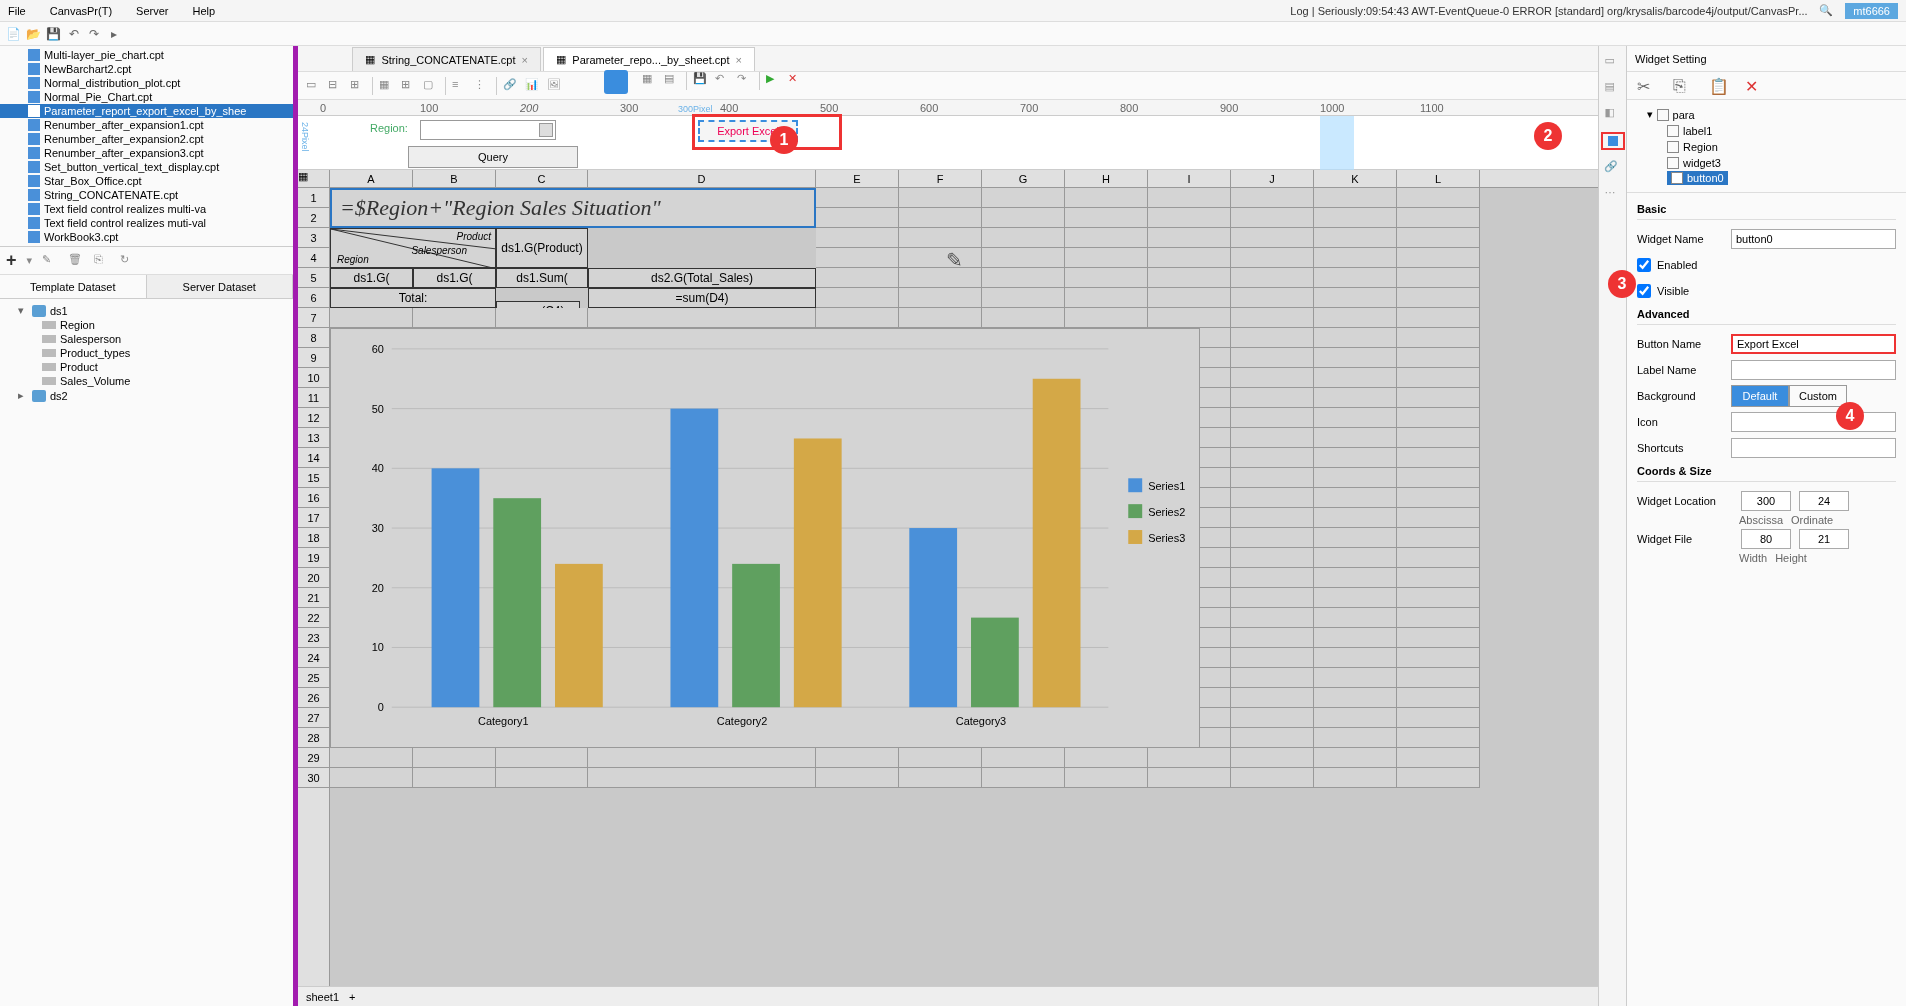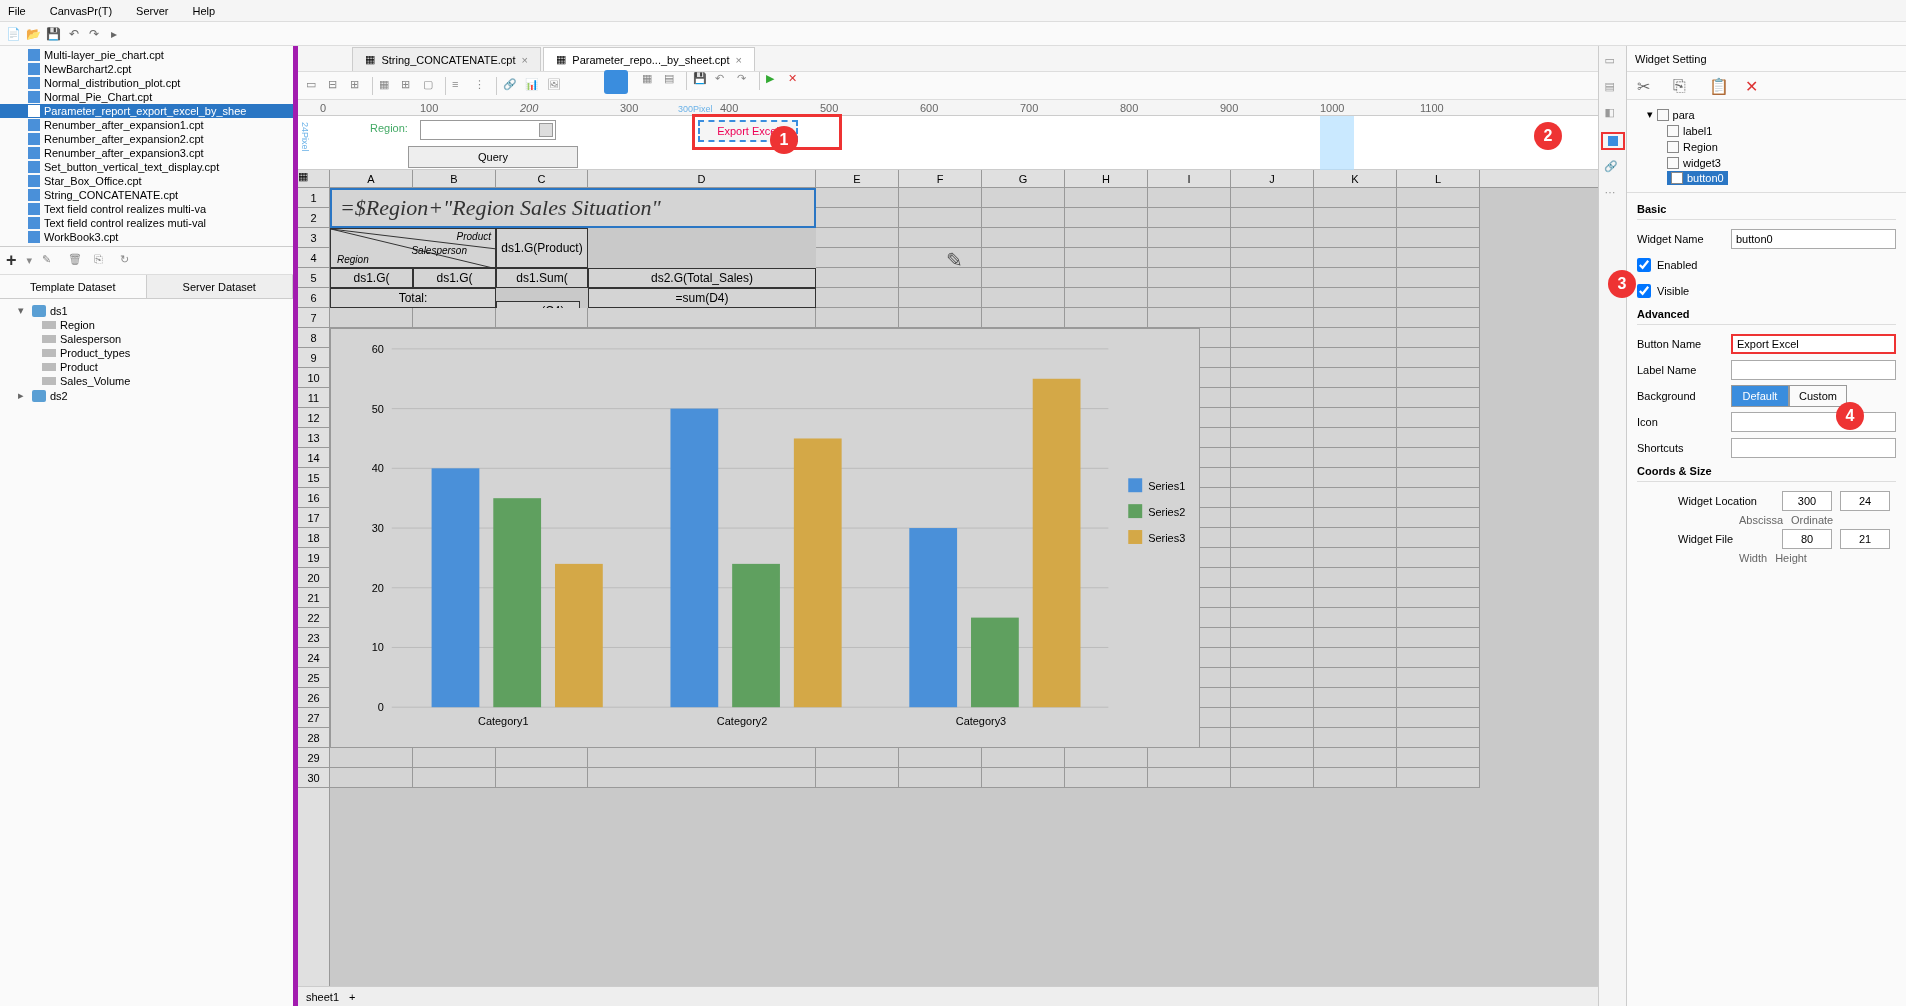--- a/index.html
+++ b/index.html
@@ -119,38 +119,43 @@
 .prop-row { display: flex; align-items: center; height: 26px; gap: 6px; }
 .prop-row label { width: 88px; }
 .prop-row input[type=text] { flex: 1; height: 20px; border: 1px solid #aaa; padding: 0 4px; font-size: 11px; }
 .prop-row input[type=checkbox] { width: 14px; height: 14px; }
 .btn-name-hl { border: 2px solid #e33 !important; }
 .bg-btns { display: flex; }
 .bg-btn { width: 58px; height: 22px; border: 1px solid #999; text-align: center; line-height: 20px; cursor: pointer; font-size: 11px; }
 .bg-btn.active { background: #3a8dde; color: #fff; }
 
 .coord-row { display: flex; gap: 8px; align-items: center; height: 26px; }
-.coord-row label { width: 96px; margin-left: 41px; }
+.coord-row label { width: 96px; }
 .coord-row input { width: 50px; height: 20px; border: 1px solid #aaa; text-align: center; font-size: 11px; }
 .sub-lbls { display: flex; gap: 8px; padding-left: 102px; font-size: 10px; color: #666; }
 
 
 .annot { position: absolute; width: 28px; height: 28px; background: #e33; border-radius: 50%; color: #fff; font-weight: bold; font-size: 16px; display: flex; align-items: center; justify-content: center; z-index: 100; }
 
 .status-bar { position: absolute; bottom: 0; left: 298px; right: 308px; height: 20px; background: #eee; border-top: 1px solid #ccc; display: flex; align-items: center; padding: 0 8px; gap: 10px; font-size: 11px; }
 </style>
 </head>
 <body>
 
 <div class="menu-bar">
   <div class="menu-left">
     <span class="menu-item">File</span>
     <span class="menu-item">CanvasPr(T)</span>
     <span class="menu-item">Server</span>
     <span class="menu-item">Help</span>
+  </div>
+  <div class="menu-right">
+    <span class="log">Log | Seriously:09:54:43 AWT-EventQueue-0 ERROR [standard] org/krysalis/barcode4j/output/CanvasPr...</span>
+    <span>🔍</span>
+    <span class="user-badge">mt6666</span>
   </div>
 </div>
 
 <div class="toolbar">
   <span class="tb-icon">📄</span>
   <span class="tb-icon">📂</span>
   <span class="tb-icon">💾</span>
   <span class="tb-icon">↶</span>
   <span class="tb-icon">↷</span>
   <span class="tb-icon">▸</span>

